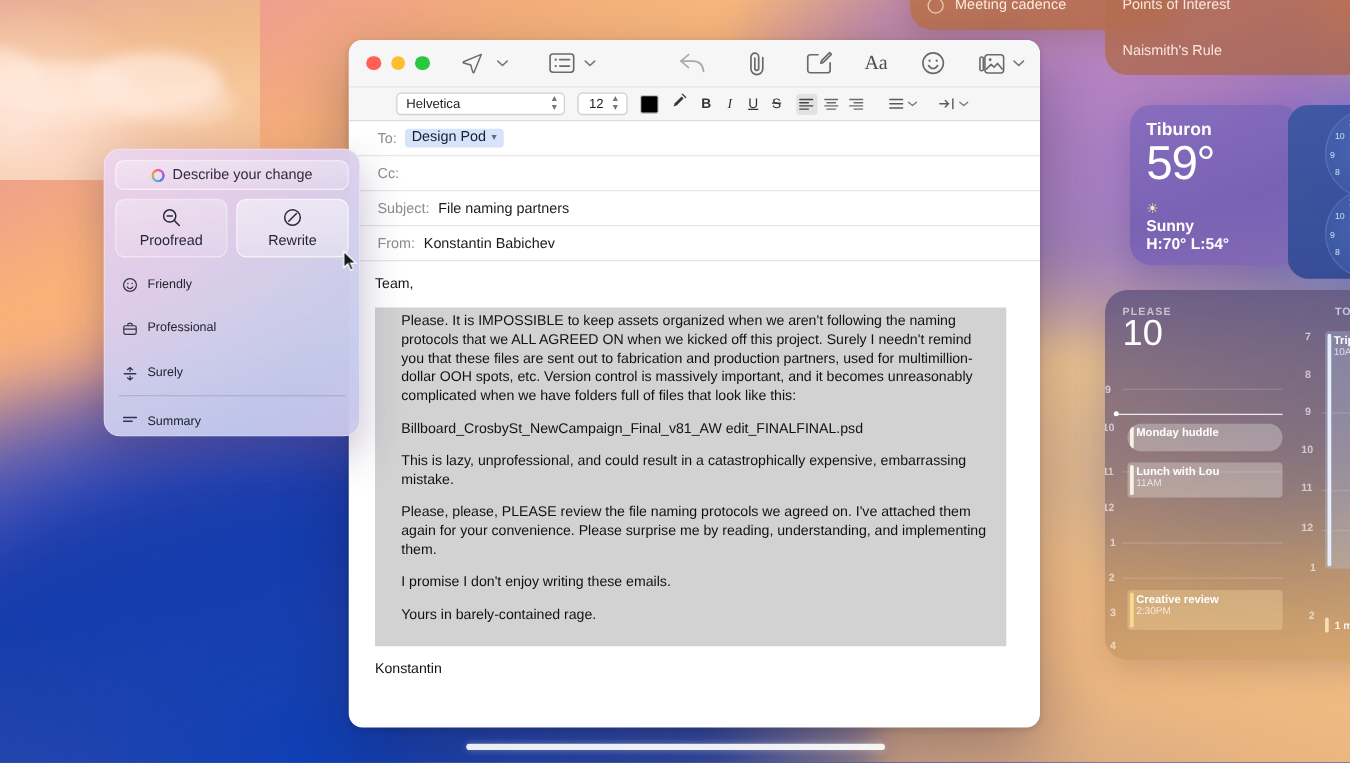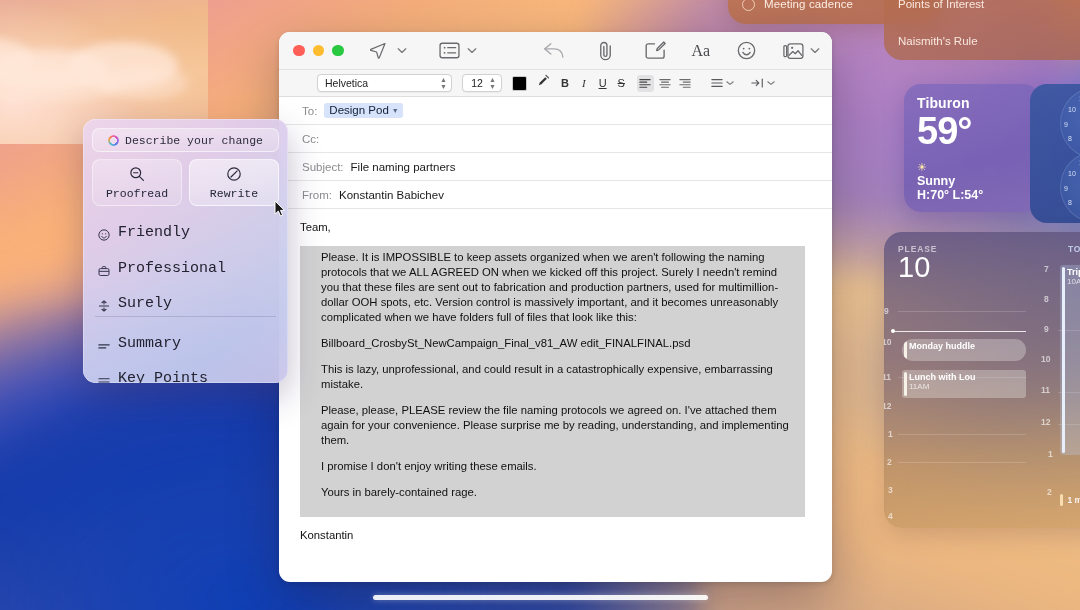--- a/index.html
+++ b/index.html
@@ -114,21 +114,21 @@
     left: 884px; top: 84px; width: 136px; height: 128px;
     border-radius: 17px;
     background: linear-gradient(165deg, rgba(131,107,188,0.88) 0%, rgba(117,95,178,0.88) 60%, rgba(128,103,180,0.88) 100%);
     backdrop-filter: blur(14px);
     box-shadow: 0 8px 22px rgba(60,40,110,0.22);
     padding: 11px 13px;
     color: #fff;
     margin-left: 20px;
   }
   .wx-city { font-size: 14px; font-weight: bold; letter-spacing: .1px; }
-  .wx-temp { font-size: 38px; font-weight: 700; line-height: 1.0; margin-top: 1px; letter-spacing: -1px; }
+  .wx-temp { font-size: 38px; font-weight: 400; line-height: 1.0; margin-top: 1px; letter-spacing: -1px; }
   .wx-foot { position: absolute; left: 13px; bottom: 10px; }
   .wx-sunicon { font-size: 11px; line-height: 12px; color: #ffe9a8; }
   .wx-cond { font-size: 12.5px; font-weight: bold; margin-top: 1px; }
   .wx-hl { font-size: 12.5px; font-weight: bold; }
 
   
   #clock-widget {
     left: 1030px; top: 84px; width: 104px; height: 139px;
     border-radius: 17px;
     background: linear-gradient(165deg, rgba(57,86,160,0.9), rgba(46,72,145,0.9));
@@ -218,28 +218,27 @@
 
   #mail-body { padding: 11px 0 0 0; font-size: 11.3px; color: #111; line-height: 1.33; position: relative; }
   #mail-body p { margin: 0 0 11px 0; padding-left: 21px; }
   .body-sel-wrap { background: #d2d2d2; width: 505px; margin-left: 21px; padding: 4px 7px 6px 0; }
   .body-sel-wrap p { padding-left: 0; margin: 0 0 11px 0; }
   .body-sel-wrap p:last-child { margin-bottom: 0; }
   .post-sig { padding-left: 21px; margin-top: 11px; }
 
   
   #writing-tools {
-    position: absolute; left: 83px; top: 119px; width: 205px; height: 264px;
+    position: absolute; left: 83px; top: 119px; width: 205px; height: 230px;
     border-radius: 13px;
     background: linear-gradient(145deg, rgba(236,214,238,0.93) 0%, rgba(223,206,240,0.93) 30%, rgba(206,208,240,0.93) 58%, rgba(198,205,238,0.93) 80%, rgba(205,200,235,0.93) 100%);
     backdrop-filter: blur(22px);
     box-shadow: 0 14px 34px rgba(60,40,90,0.30), 0 0 0 0.5px rgba(255,255,255,0.55) inset;
     padding: 9px 9px 0 9px;
     overflow: hidden;
-    font-family: Liberation Mono, monospace;
   }
   #wt-describe {
     height: 24px; border-radius: 7px;
     background: linear-gradient(180deg, rgba(255,255,255,0.34), rgba(255,255,255,0.16));
     border: 0.5px solid rgba(255,255,255,0.5);
     display: flex; align-items: center; justify-content: center; gap: 6px;
     font-size: 11.5px; color: #2c2c3c;
   }
   .sparkle-ring {
     width: 11px; height: 11px; border-radius: 50%;
@@ -249,21 +248,21 @@
   }
   .wt-btnrow { display: flex; gap: 7px; margin-top: 7px; }
   .wt-bigbtn {
     flex: 1; height: 47px; border-radius: 8px;
     display: flex; flex-direction: column; align-items: center; justify-content: center; gap: 2px;
     font-size: 11.5px; color: #26263a;
   }
   #wt-proofread { background: linear-gradient(180deg, rgba(255,255,255,0.30), rgba(255,255,255,0.12)); border: 0.5px solid rgba(255,255,255,0.42); }
   #wt-rewrite  { background: linear-gradient(180deg, rgba(255,255,255,0.52), rgba(255,255,255,0.30)); border: 0.5px solid rgba(255,255,255,0.62); }
   .wt-list { margin-top: 7px; }
-  .wt-item { display: flex; align-items: flex-end; gap: 8px; height: 19.3px; font-size: 15px; color: #222230; padding-left: 5px; margin-top: 16px; }
+  .wt-item { display: flex; align-items: flex-start; gap: 8px; height: 19.3px; font-size: 10px; color: #222230; padding-left: 5px; margin-top: 16px; }
   .wt-ico { width: 13px; display: flex; align-items: center; justify-content: center; color: #33334a; }
   .wt-sep { height: 0.5px; background: rgba(90,80,120,0.22); margin: 4px 3px 4px 3px; }
 
   
   #cursor { position: absolute; left: 274px; top: 200px; width: 12px; height: 18px; }
 
   
   #home-indicator {
     position: absolute; left: 373px; bottom: 10px; width: 335px; height: 5px;
     border-radius: 3px; background: rgba(255,255,255,0.92);
@@ -359,20 +358,25 @@
       <span style="position:absolute;left:2px;top:2px;bottom:2px;width:2.5px;border-radius:2px;background:#f7f2e8;"></span>
       <div class="cal-ev-title">Monday huddle</div>
     </div>
 
     <div class="cal-event" style="left:18px; top:138px; width:124px; height:28px; background:rgba(250,248,242,0.30);">
       <span style="position:absolute;left:2px;top:2px;bottom:2px;width:2.5px;border-radius:2px;background:#f7f2e8;"></span>
       <div class="cal-ev-title">Lunch with Lou</div>
       <div class="cal-ev-time">11AM</div>
     </div>
 
+    <div class="cal-event" style="left:18px; top:240px; width:124px; height:32px; background:rgba(252,226,170,0.30);">
+      <span style="position:absolute;left:2px;top:2px;bottom:2px;width:2.5px;border-radius:2px;background:#fbd890;"></span>
+      <div class="cal-ev-title">Creative review</div>
+      <div class="cal-ev-time">2:30PM</div>
+    </div>
   </div>
 
   <div class="cal-col cal-tomorrow">
     <div class="cal-tomlabel" style="margin-left:28px;">TOMORROW</div>
 
     <span class="cal-hour" style="left:12px; top:32px;">7</span>
     <span class="cal-hour" style="left:12px; top:62px;">8</span>
     <span class="cal-hour" style="left:12px; top:92px;">9</span>
     <span class="cal-hour" style="left:9px;  top:122px;">10</span>
     <span class="cal-hour" style="left:9px;  top:153px;">11</span>

